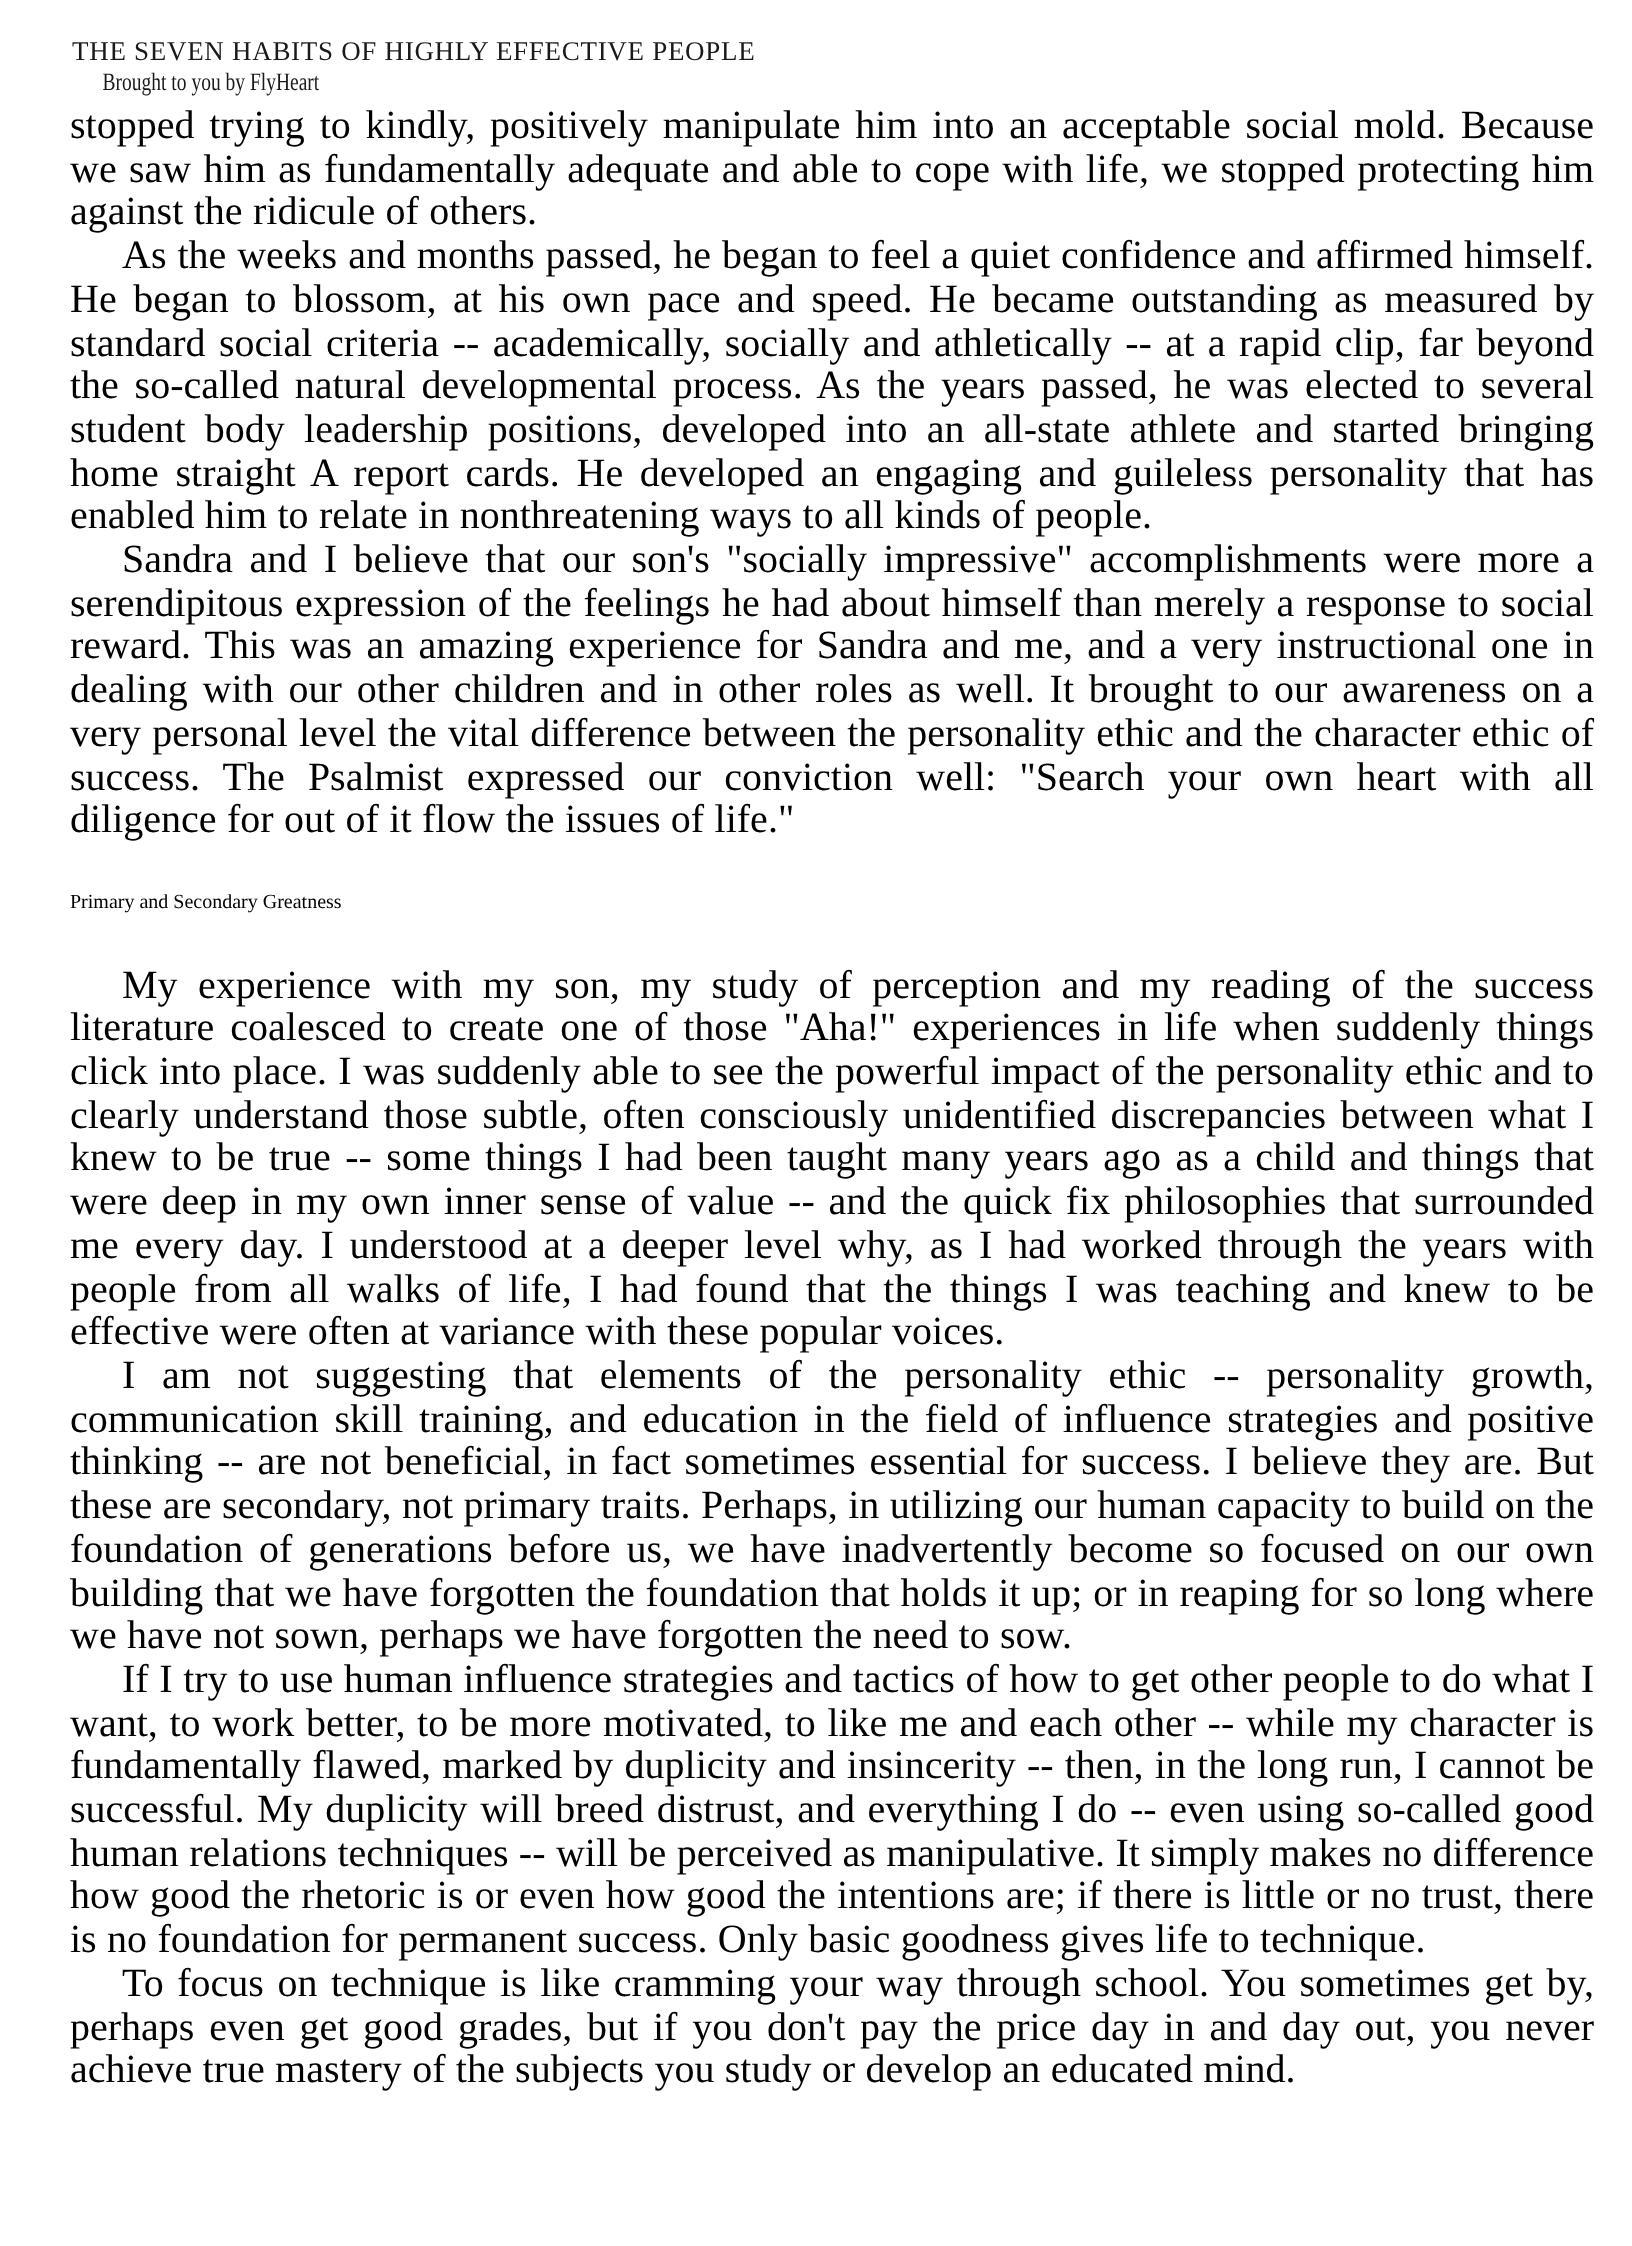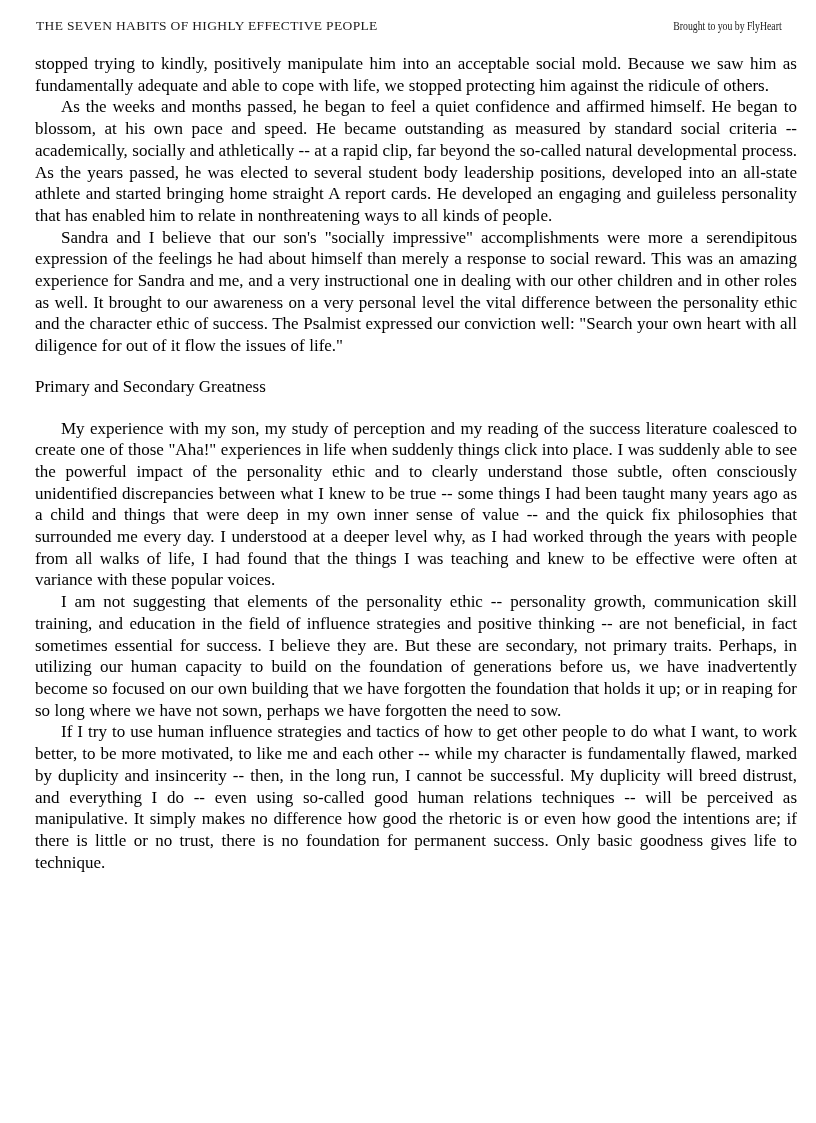--- a/index.html
+++ b/index.html
@@ -27,20 +27,21 @@
   
   .page-header {
     position: absolute;
     top: 18px;
     left: 36px;
     right: 19px;
     height: 20px;
     display: flex;
     align-items: baseline;
     justify-content: space-between;
+    flex-direction: column;
   }
   .header-title {
     font-family: "Liberation Serif", "DejaVu Serif", serif;
     font-size: 13.5px;
     letter-spacing: 0.35px;
     color: #1a1a1a;
     white-space: nowrap;
   }
   .header-credit {
     font-family: "Liberation Serif", "DejaVu Serif", serif;
@@ -56,36 +57,36 @@
     position: absolute;
     top: 53px;
     left: 35px;
     width: 762px;
   }
 
   p.para {
     margin: 0;
     text-align: justify;
     text-justify: inter-word;
-    font-size: 17px;
+    font-size: 20px;
     line-height: 21.7px;
     text-indent: 26px;
     color: #000000;
     word-spacing: 0.2px;
   }
   p.para.no-indent {
     text-indent: 0;
   }
   p.para.last-line-left {
     text-align-last: left;
   }
 
   h2.section-heading {
     margin: 0;
-    font-size: 17px;
+    font-size: 10px;
     line-height: 21.7px;
     font-weight: normal;
     text-align: left;
     color: #000000;
   }
 
   .gap-before-heading { height: 19px; }
   .gap-after-heading  { height: 20px; }
 </style>
 </head>
@@ -112,16 +113,17 @@
     <h2 class="section-heading">Primary and Secondary Greatness</h2>
 
     <div class="gap-after-heading"></div>
 
     <p class="para last-line-left">My experience with my son, my study of perception and my reading of the success literature coalesced to create one of those "Aha!" experiences in life when suddenly things click into place.   I was suddenly able to see the powerful impact of the personality ethic and to clearly understand those subtle, often consciously unidentified discrepancies between what I knew to be true -- some things I had been taught many years ago as a child and things that were deep in my own inner sense of value -- and the quick fix philosophies that surrounded me every day.   I understood at a deeper level why, as I had worked through the years with people from all walks of life, I had found that the things I was teaching and knew to be effective were often at variance with these popular voices.</p>
 
     <p class="para last-line-left">I am not suggesting that elements of the personality ethic -- personality growth, communication skill training, and education in the field of influence strategies and positive thinking -- are not beneficial, in fact sometimes essential for success.   I believe they are.   But these are secondary, not primary traits.  Perhaps, in utilizing our human capacity to build on the foundation of generations before us, we have inadvertently become so focused on our own building that we have forgotten the foundation that holds it up; or in reaping for so long where we have not sown, perhaps we have forgotten the need to sow.</p>
 
     <p class="para last-line-left">If I try to use human influence strategies and tactics of how to get other people to do what I want, to work better, to be more motivated, to like me and each other -- while my character is fundamentally flawed, marked by duplicity and insincerity -- then, in the long run, I cannot be successful.   My duplicity will breed distrust, and everything I do -- even using so-called good human relations techniques -- will be perceived as manipulative.   It simply makes no difference how good the rhetoric is or even how good the intentions are; if there is little or no trust, there is no foundation for permanent success.   Only basic goodness gives life to technique.</p>
 
+    <p class="para last-line-left">To focus on technique is like cramming your way through school.   You sometimes get by, perhaps even get good grades, but if you don't pay the price day in and day out, you never achieve true mastery of the subjects you study or develop an educated mind.</p>
 
 
   </div>
 </div>
 
 </body></html>

